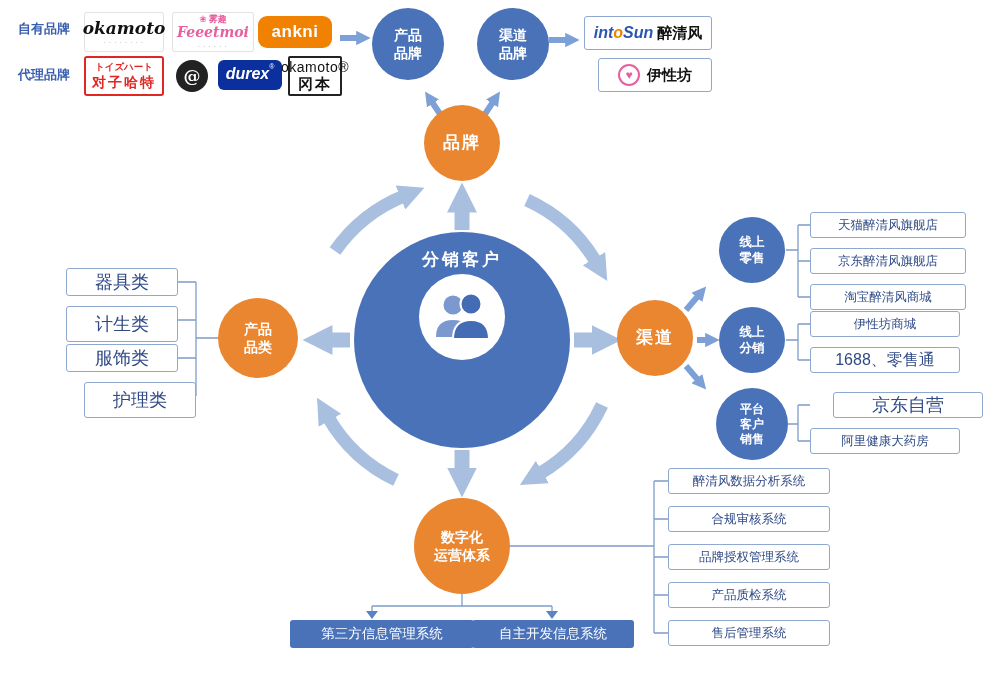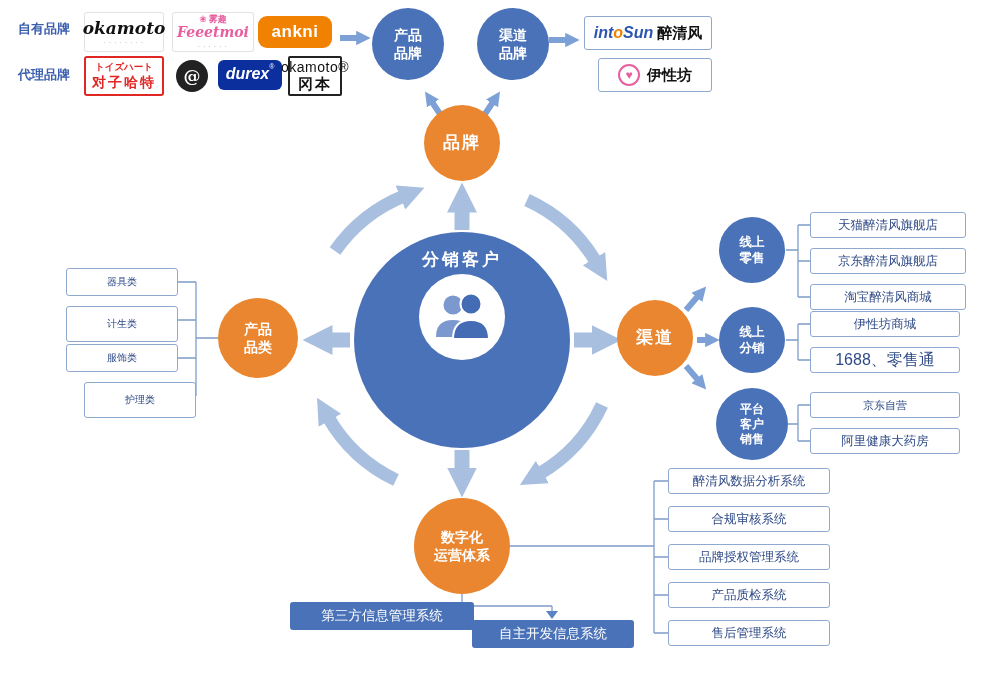--- a/index.html
+++ b/index.html
@@ -6,21 +6,21 @@
   body { font-family:"Liberation Sans","DejaVu Sans",sans-serif; background:#ffffff; }
   #stage { position:relative; width:1000px; height:673px; background:#ffffff; overflow:hidden; }
   svg.layer { position:absolute; left:0; top:0; }
 
   .circle { position:absolute; border-radius:50%; display:flex; align-items:center; justify-content:center;
             text-align:center; color:#fff; font-weight:bold; white-space:pre-line; line-height:1.3; }
   .c-blue { background:#4a72b8; }
   .c-orange { background:#e9862f; }
 
   .box { position:absolute; background:#fff; border:1px solid #8fa8d0; border-radius:3px;
-         display:flex; align-items:center; justify-content:center; color:#2f4a86; font-size:10px; }
+         display:flex; align-items:center; justify-content:center; color:#2f4a86; font-size:18px; }
   .box-filled { position:absolute; background:#4a72b8; border-radius:3px; display:flex;
                 align-items:center; justify-content:center; color:#fff; font-size:13.5px; }
 
   .legend { position:absolute; color:#3a5fae; font-weight:bold; font-size:13px; }
 
   .logo-box { position:absolute; background:#fff; border:1px solid #e2e2e2; border-radius:3px;
               display:flex; flex-direction:column; align-items:center; justify-content:center; }
   .mizz-main { font-family:"DejaVu Serif",serif; font-style:italic; font-weight:bold; font-size:17px; color:#111; line-height:1; }
   .logo-sub { font-size:6px; color:#999; letter-spacing:1px; margin-top:2px; line-height:1; }
   .fee-top { font-size:9px; color:#e85fa0; line-height:1; }
@@ -180,28 +180,28 @@
 客户
 销售</div>
 
   <div class="box" style="left:810px;top:212px;width:156px;height:26px;font-size:12.5px">天猫醉清风旗舰店</div>
   <div class="box" style="left:810px;top:248px;width:156px;height:26px;font-size:12.5px">京东醉清风旗舰店</div>
   <div class="box" style="left:810px;top:284px;width:156px;height:26px;font-size:12.5px">淘宝醉清风商城</div>
 
   <div class="box" style="left:810px;top:311px;width:150px;height:26px;font-size:12.5px">伊性坊商城</div>
   <div class="box" style="left:810px;top:347px;width:150px;height:26px;font-size:16px">1688、零售通</div>
 
-  <div class="box" style="left:810px;top:392px;width:150px;height:26px;font-size:11px">京东自营</div>
+  <div class="box" style="left:833px;top:392px;width:150px;height:26px;font-size:18px">京东自营</div>
   <div class="box" style="left:810px;top:428px;width:150px;height:26px;font-size:12.5px">阿里健康大药房</div>
 
   <div class="circle c-orange" style="left:414px;top:498px;width:96px;height:96px;font-size:14px">数字化
 运营体系</div>
 
   <div class="box" style="left:668px;top:468px;width:162px;height:26px;font-size:12.5px">醉清风数据分析系统</div>
   <div class="box" style="left:668px;top:506px;width:162px;height:26px;font-size:12.5px">合规审核系统</div>
   <div class="box" style="left:668px;top:544px;width:162px;height:26px;font-size:12.5px">品牌授权管理系统</div>
   <div class="box" style="left:668px;top:582px;width:162px;height:26px;font-size:12.5px">产品质检系统</div>
   <div class="box" style="left:668px;top:620px;width:162px;height:26px;font-size:12.5px">售后管理系统</div>
 
-  <div class="box-filled" style="left:290px;top:602px;width:184px;height:28px">第三方信息管理系统</div>
+  <div class="box-filled" style="left:290px;top:620px;width:184px;height:28px">第三方信息管理系统</div>
   <div class="box-filled" style="left:472px;top:620px;width:162px;height:28px">自主开发信息系统</div>
 
 </div>
 
 </body></html>

